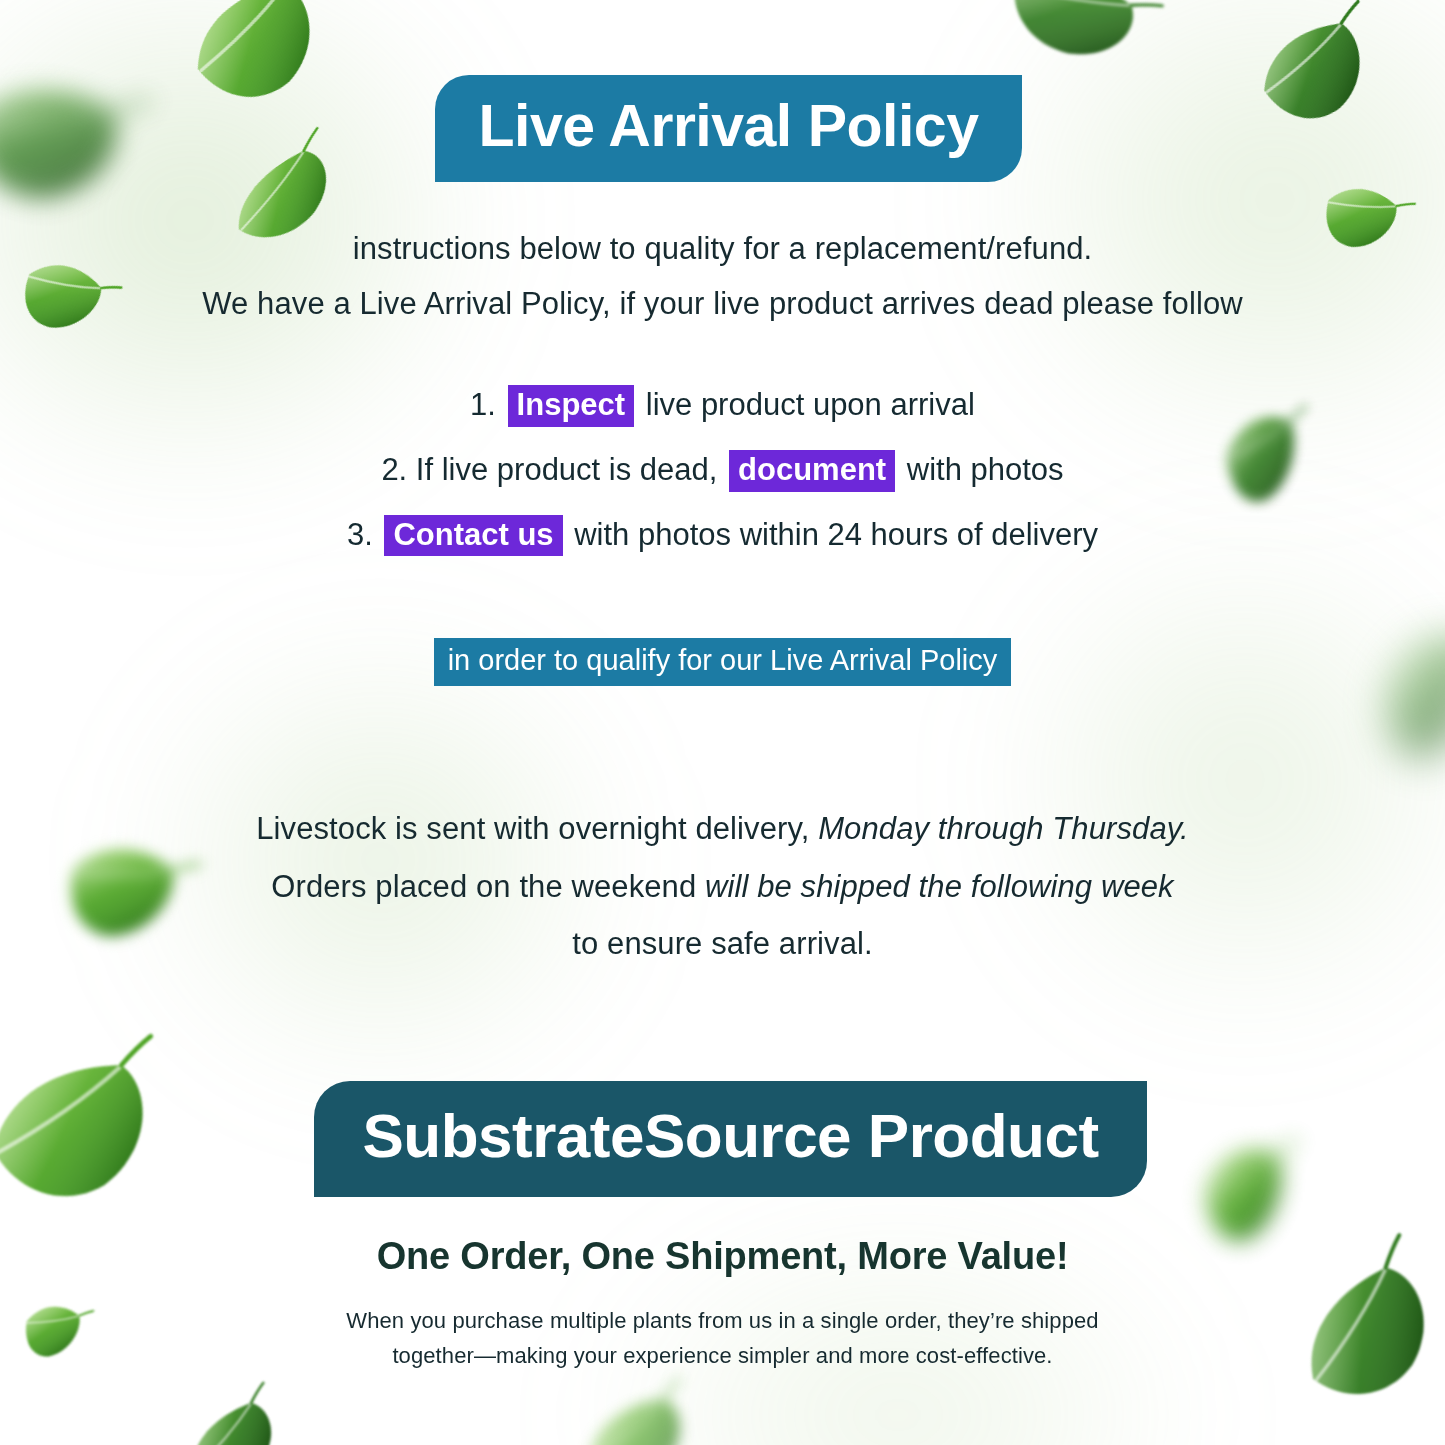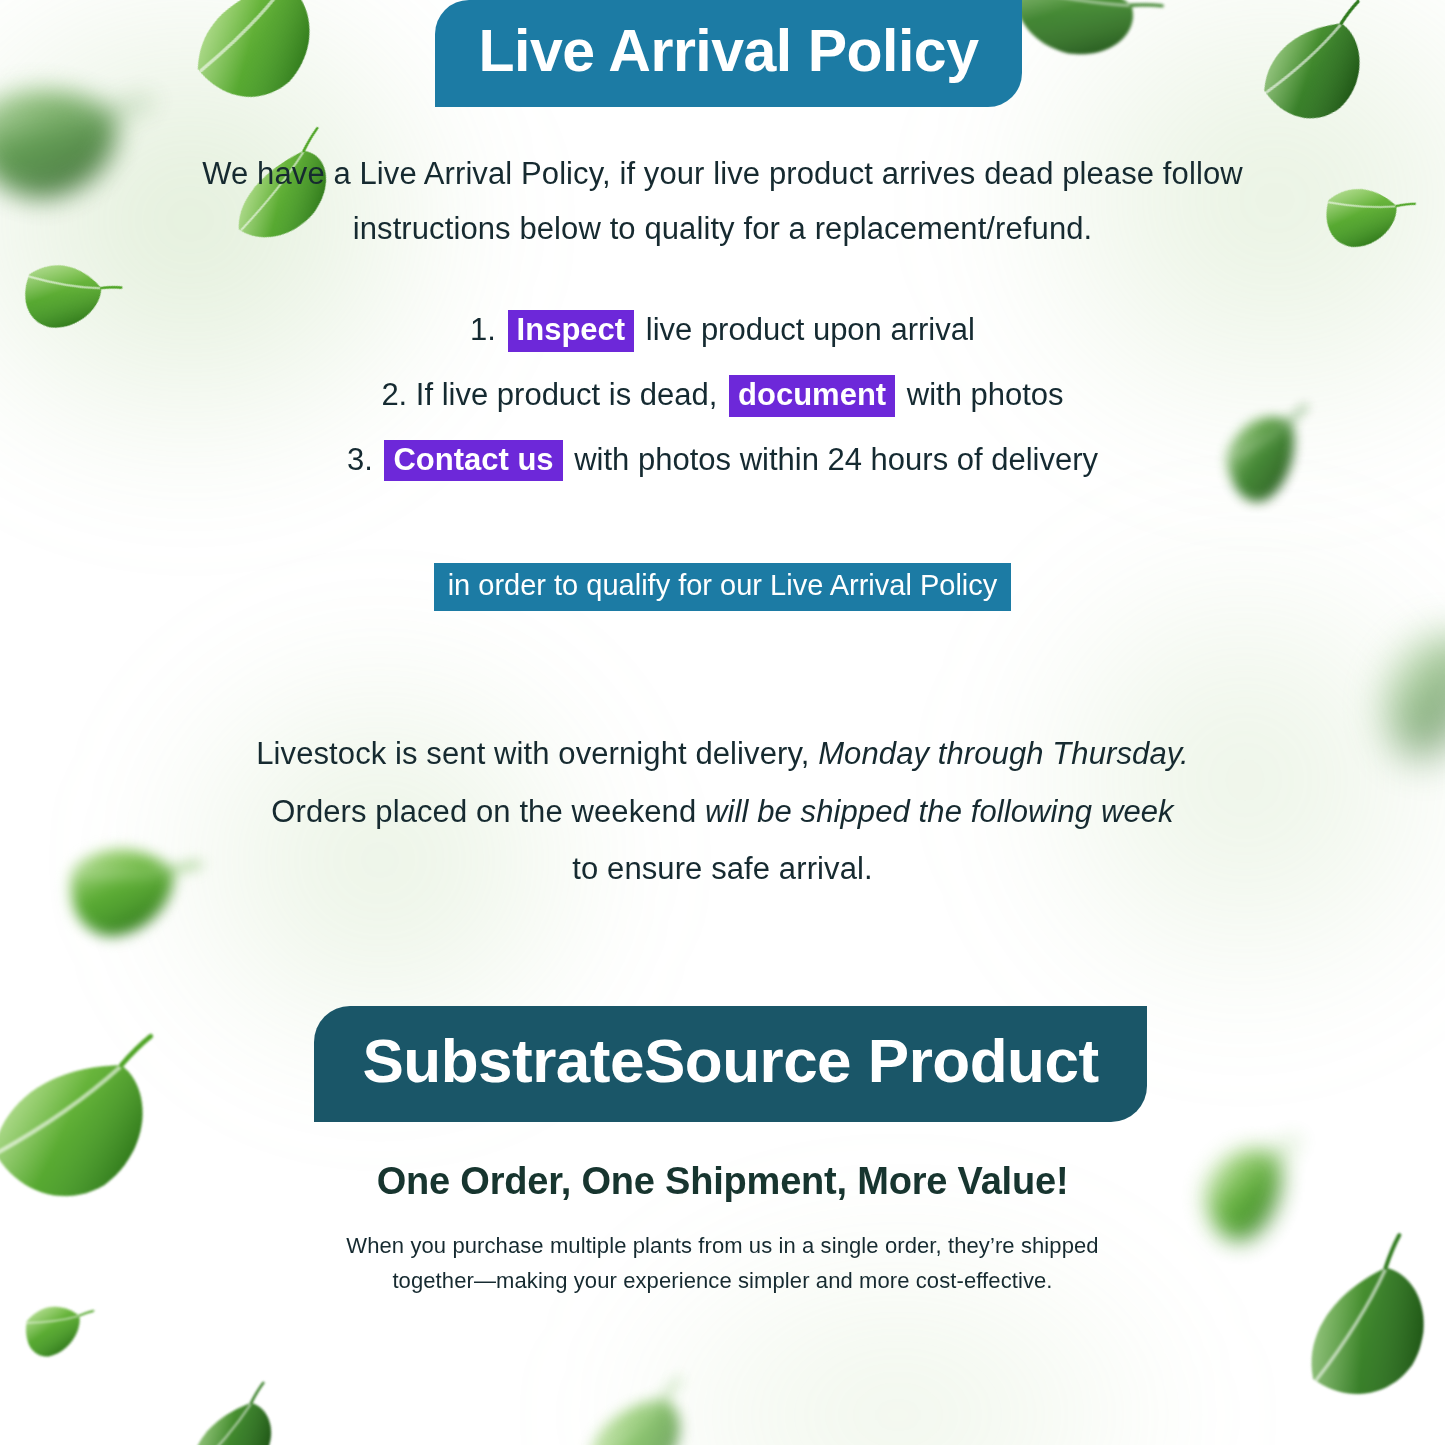--- a/index.html
+++ b/index.html
@@ -58,21 +58,21 @@
   .banner {
     display: inline-block;
     color: #ffffff;
     font-weight: 700;
     letter-spacing: -0.5px;
     line-height: 1;
     white-space: nowrap;
   }
 
   
-  .title-banner-row { text-align: center; }
+  .title-banner-row { text-align: center; padding-top: 75px; }
   .title-banner {
     background: #1C7BA4;
     font-size: 59px;
     padding: 22px 44px 26px 44px;
     border-radius: 34px 0 34px 0;
     transform: translateX(6px);
   }
 
   
   .intro {
@@ -500,22 +500,22 @@
     </div>
 </div>
 
 <div class="page">
 
   <div class="title-banner-row">
     <div class="banner title-banner">Live Arrival Policy</div>
   </div>
 
   <div class="intro">
+    <div>instructions below to quality for a replacement/refund.</div>
     <div>We have a Live Arrival Policy, if your live product arrives dead please follow</div>
-    <div>instructions below to quality for a replacement/refund.</div>
   </div>
 
   <div class="steps">
 
     <div class="step">
       <span class="num">1.</span>
       <span class="hl">Inspect</span>
       <span>live product upon arrival</span>
     </div>
 

